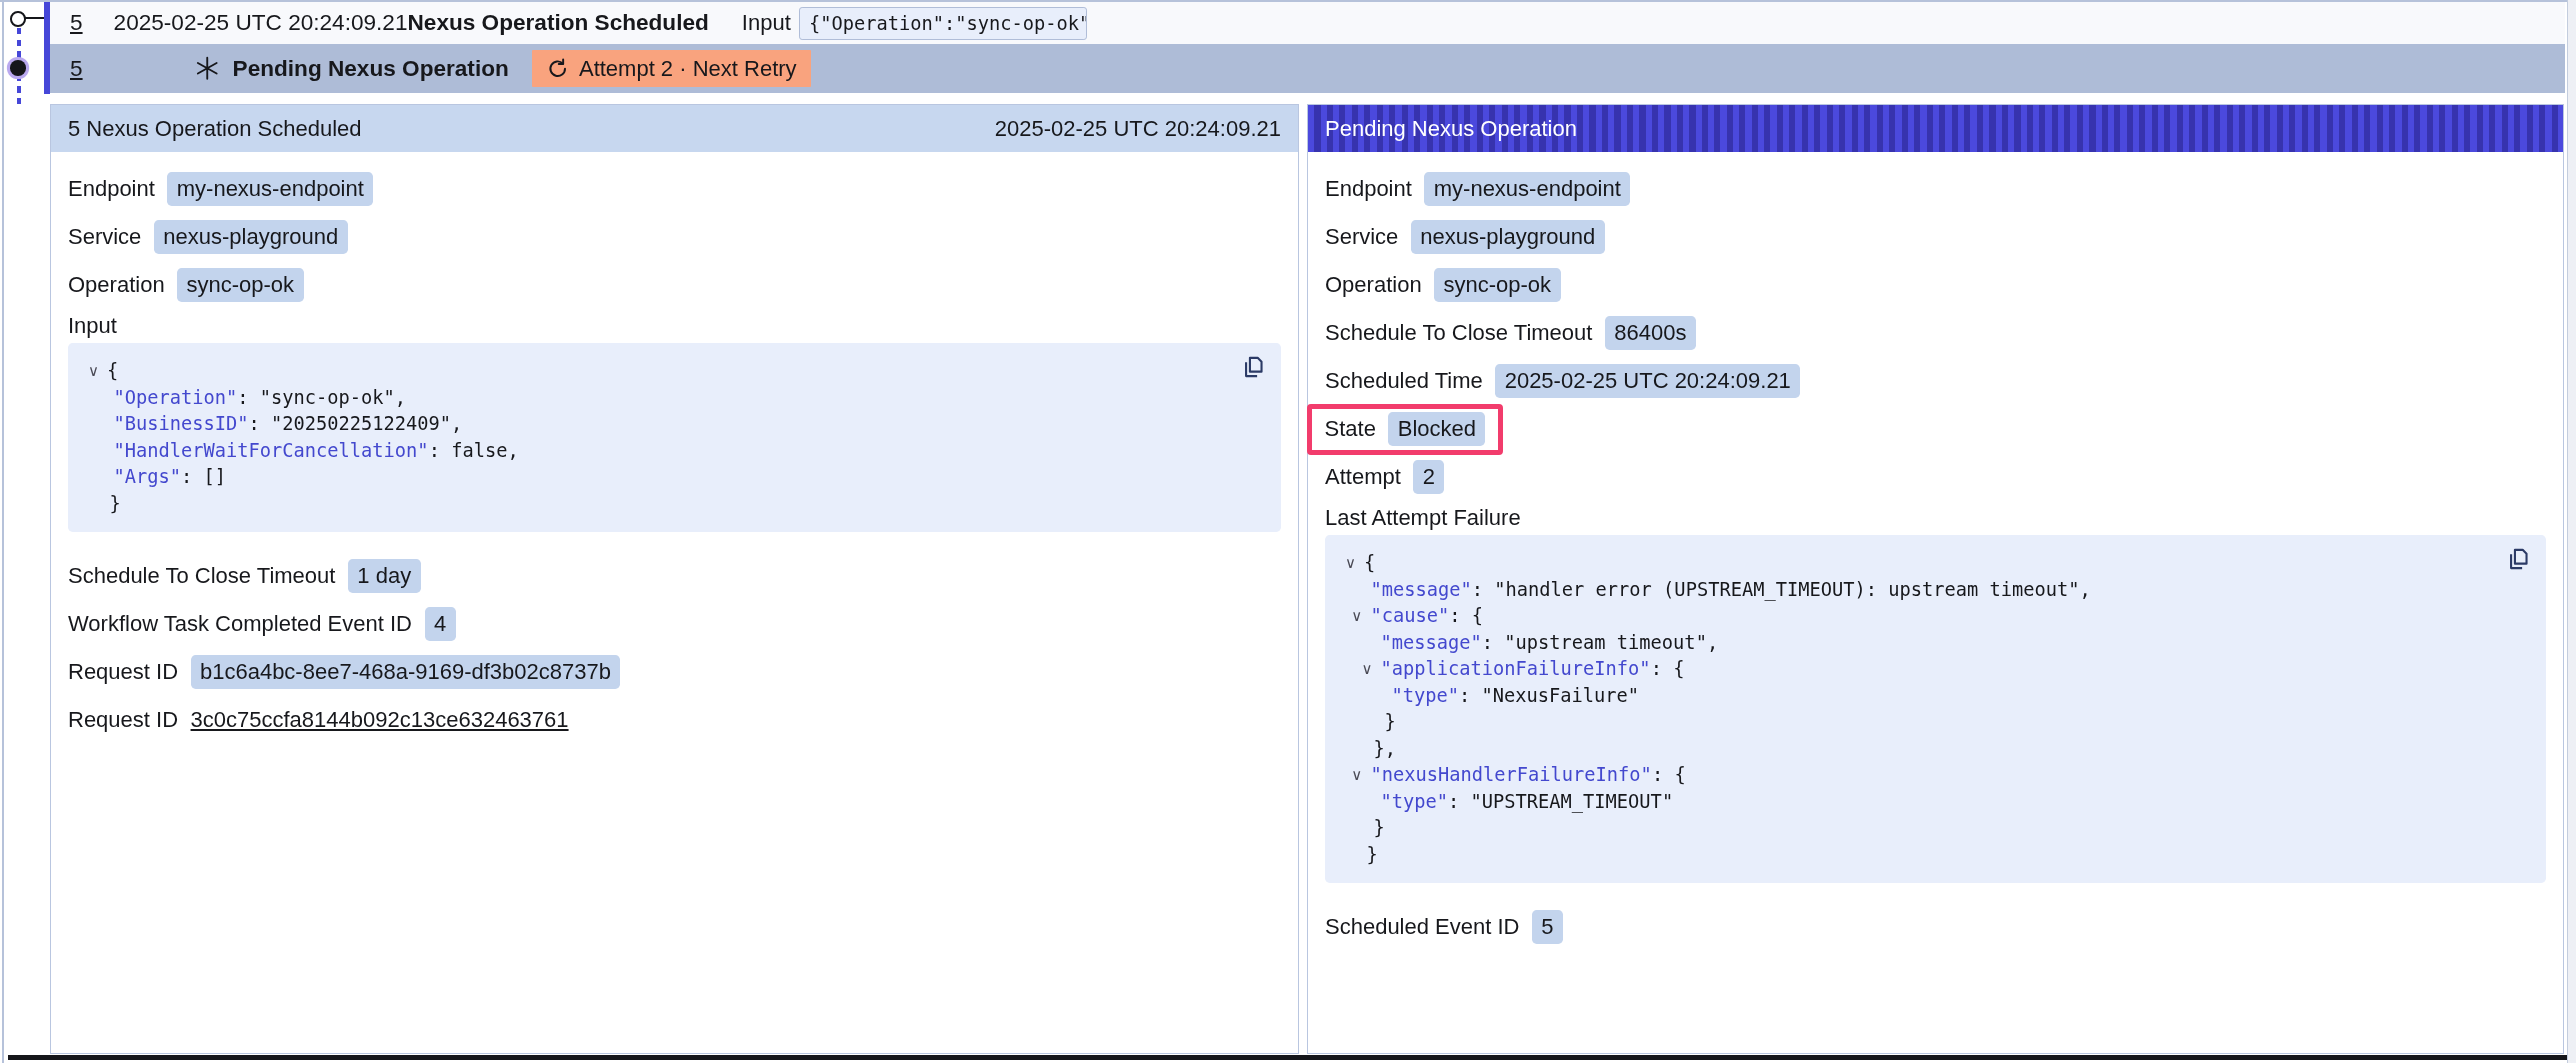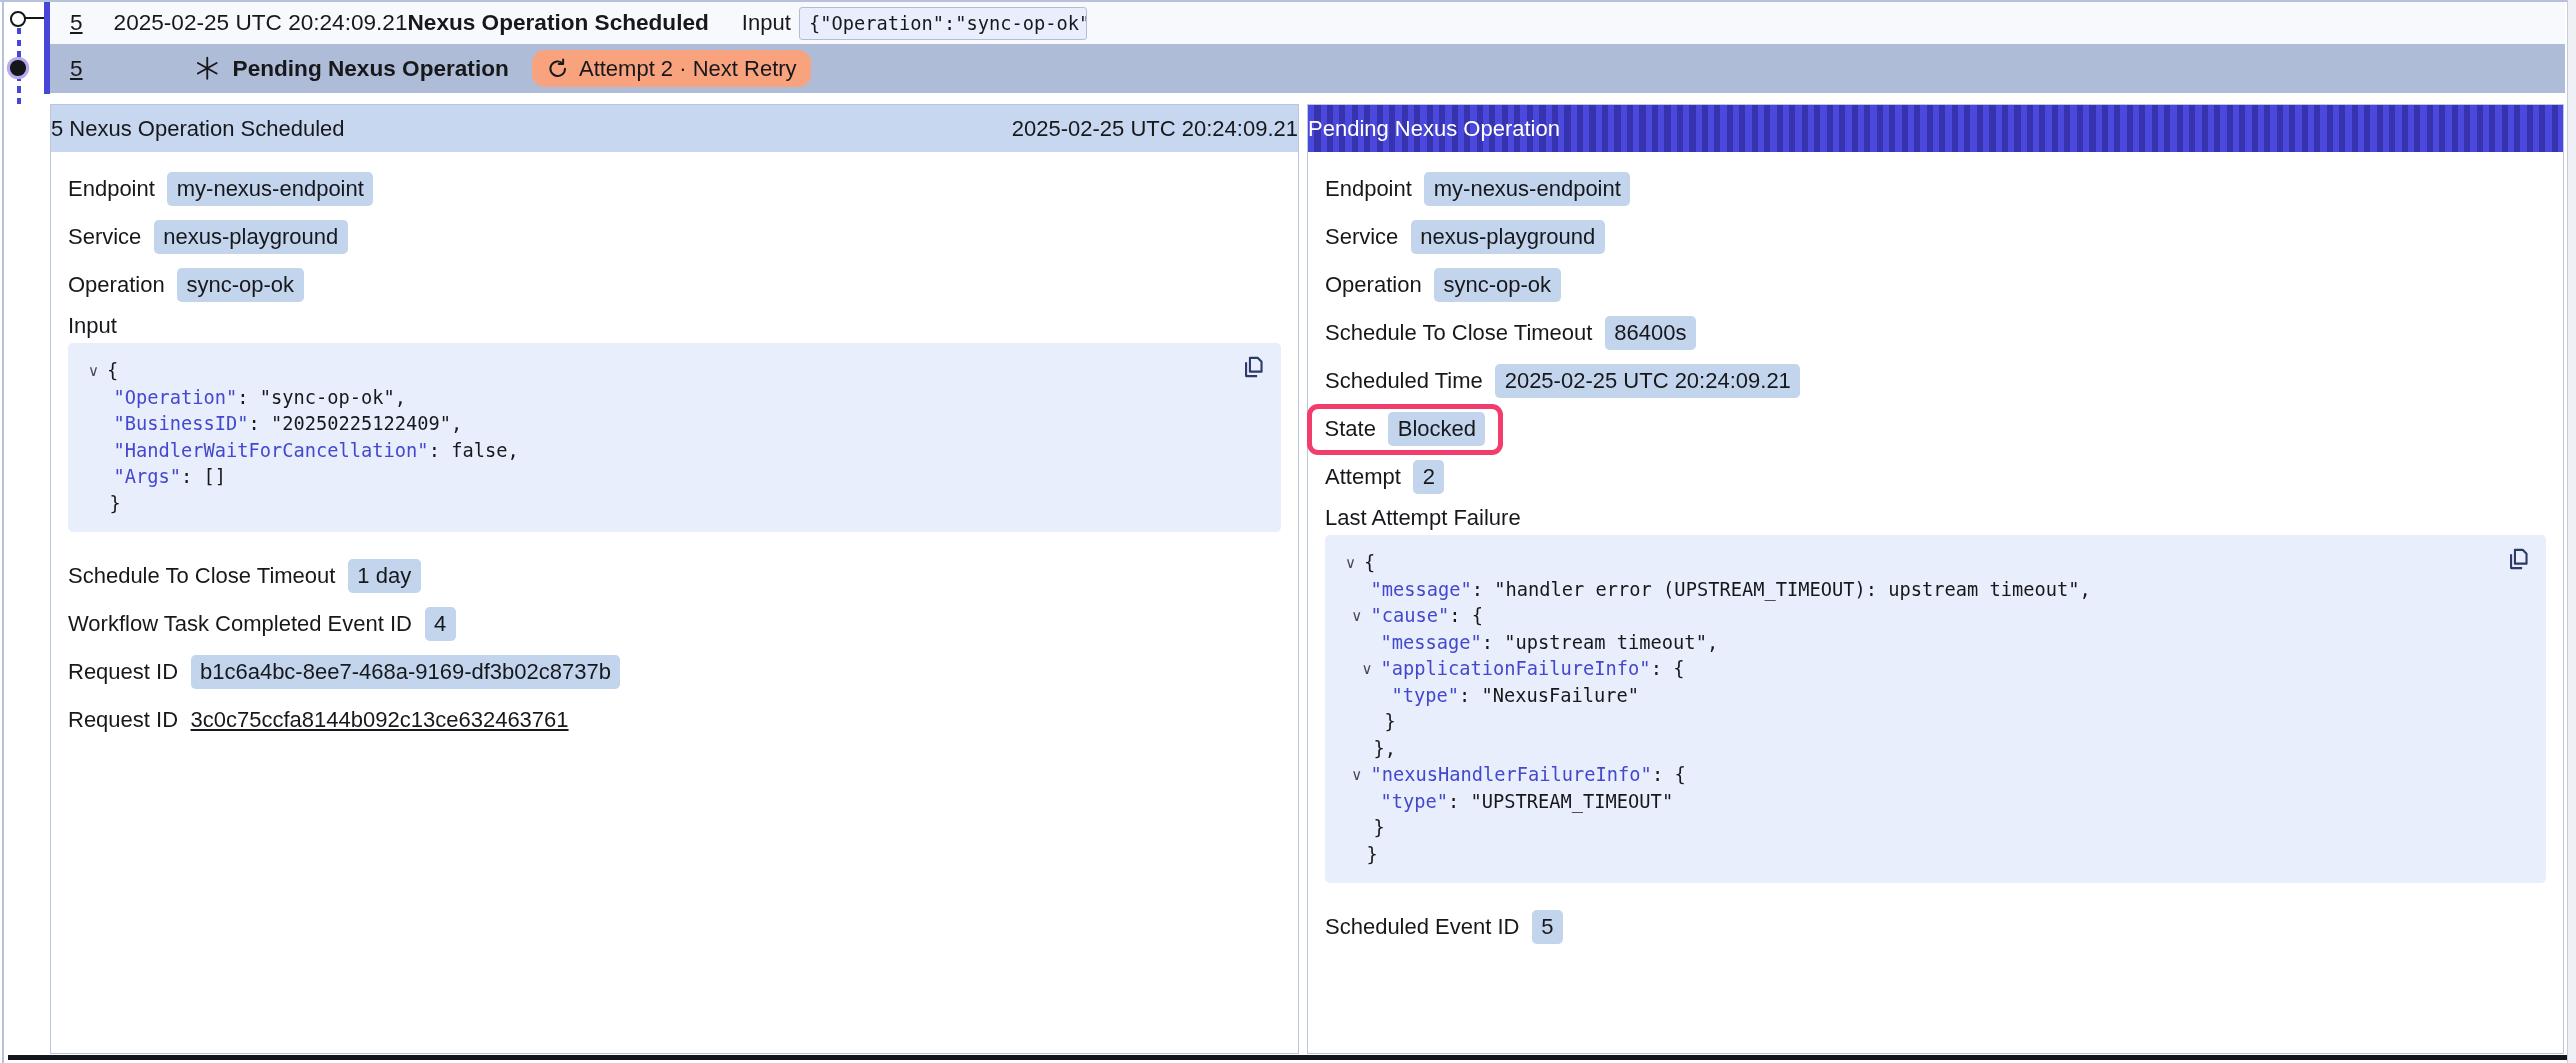--- a/index.html
+++ b/index.html
@@ -22,36 +22,36 @@
   .row2{position:absolute;left:50px;top:44px;width:2515px;height:49px;background:#aebcd7;display:flex;align-items:center;}
   .id-link{font-size:22.6px;text-decoration:underline;color:#17181c;margin-left:20px;cursor:pointer;}
   .ts{font-size:22.6px;margin-left:31px;}
   .row-title{font-size:22.6px;font-weight:700;}
   .input-label{font-size:22px;margin-left:33px;}
   .preview{margin-left:7.8px;height:33px;box-sizing:border-box;display:flex;align-items:center;padding:0 9.4px;
            font-family:"DejaVu Sans Mono",monospace;font-size:18.7px;background:#e8eefb;border:1.6px solid #b0bdd8;border-radius:3.1px;
            white-space:pre;overflow:hidden;max-width:288px;cursor:pointer;}
   .star{margin-left:111px;display:inline-flex;}
   .row2 .row-title{margin-left:12.5px;}
-  .retry-badge{margin-left:23.4px;display:inline-flex;align-items:center;gap:9.4px;background:#f9a37e;border-radius:13px;padding:5.5px 14px;font-size:22px;}
+  .retry-badge{margin-left:23.4px;display:inline-flex;align-items:center;gap:9.4px;background:#f9a37e;border-radius:1px;padding:5.5px 14px;font-size:22px;}
 
   
   .card{position:absolute;top:104px;height:950px;background:#fff;border:1.6px solid #b9c6e0;box-sizing:border-box;}
   .card.left{left:50px;width:1249px;}
   .card.right{left:1307px;width:1257px;}
-  .card header{height:47px;display:flex;align-items:center;justify-content:space-between;padding:0 0;font-size:22px;}
+  .card header{height:47px;display:flex;align-items:center;justify-content:space-between;padding:0 17px;font-size:22px;}
   .card.left header{background:#c7d7ef;}
   .card.right header{background:repeating-linear-gradient(90deg,#4b49dd 0 6.2px,#3733ae 6.2px 12.5px);color:#ffffff;justify-content:flex-start;}
   .card-content{padding:13.3px 17px 0;}
 
   .field-row{height:48px;display:flex;align-items:center;font-size:22px;}
   .field-label{margin-right:12.5px;white-space:nowrap;}
   .badge{background:#c3d4ed;border-radius:4.7px;padding:3.9px 9.4px;white-space:nowrap;text-align:right;}
   .link-value{text-decoration:underline;white-space:nowrap;cursor:pointer;}
-  .annotated{display:inline-flex;align-items:center;border:5.5px solid #f23c6c;border-radius:11px;padding:3.9px 12.5px;margin-left:-18px;}
+  .annotated{display:inline-flex;align-items:center;border:5.5px solid #f23c6c;border-radius:4px;padding:3.9px 12.5px;margin-left:-18px;}
 
   .input-label-row{height:34px;display:flex;align-items:center;font-size:22px;}
   .code-block{position:relative;background:#e8eefb;border-radius:4.7px;padding:15px 15.6px;
               font-family:"DejaVu Sans Mono",monospace;font-size:18.7px;color:#17181c;}
   .code-line{position:relative;line-height:26.5px;min-height:26.5px;white-space:pre;}
   .code-caret{position:absolute;top:0;width:20px;text-align:center;color:#4a4a55;font-size:15px;cursor:pointer;font-family:"DejaVu Sans",sans-serif;}
   .seg-key{color:#4348ce;}
   .copy-btn{position:absolute;top:11px;right:14px;width:28px;height:28px;background:none;border:none;padding:0;cursor:pointer;}
   .bottom-fields{margin-top:20px;}
 </style>

